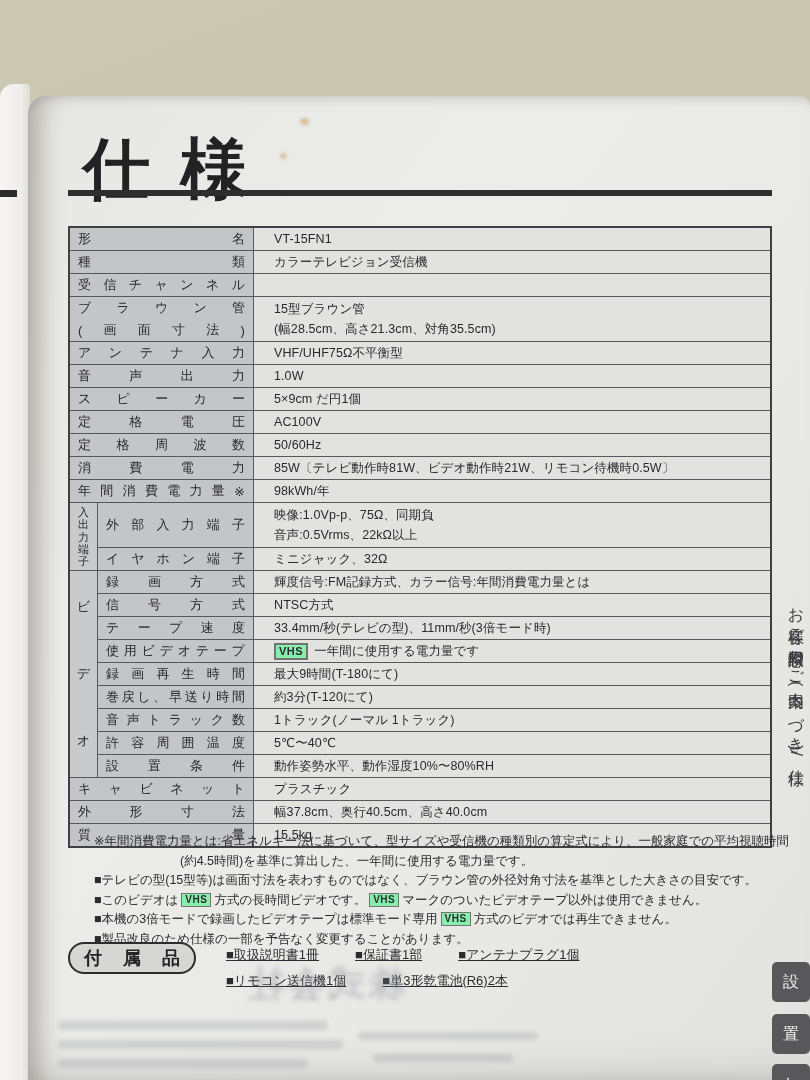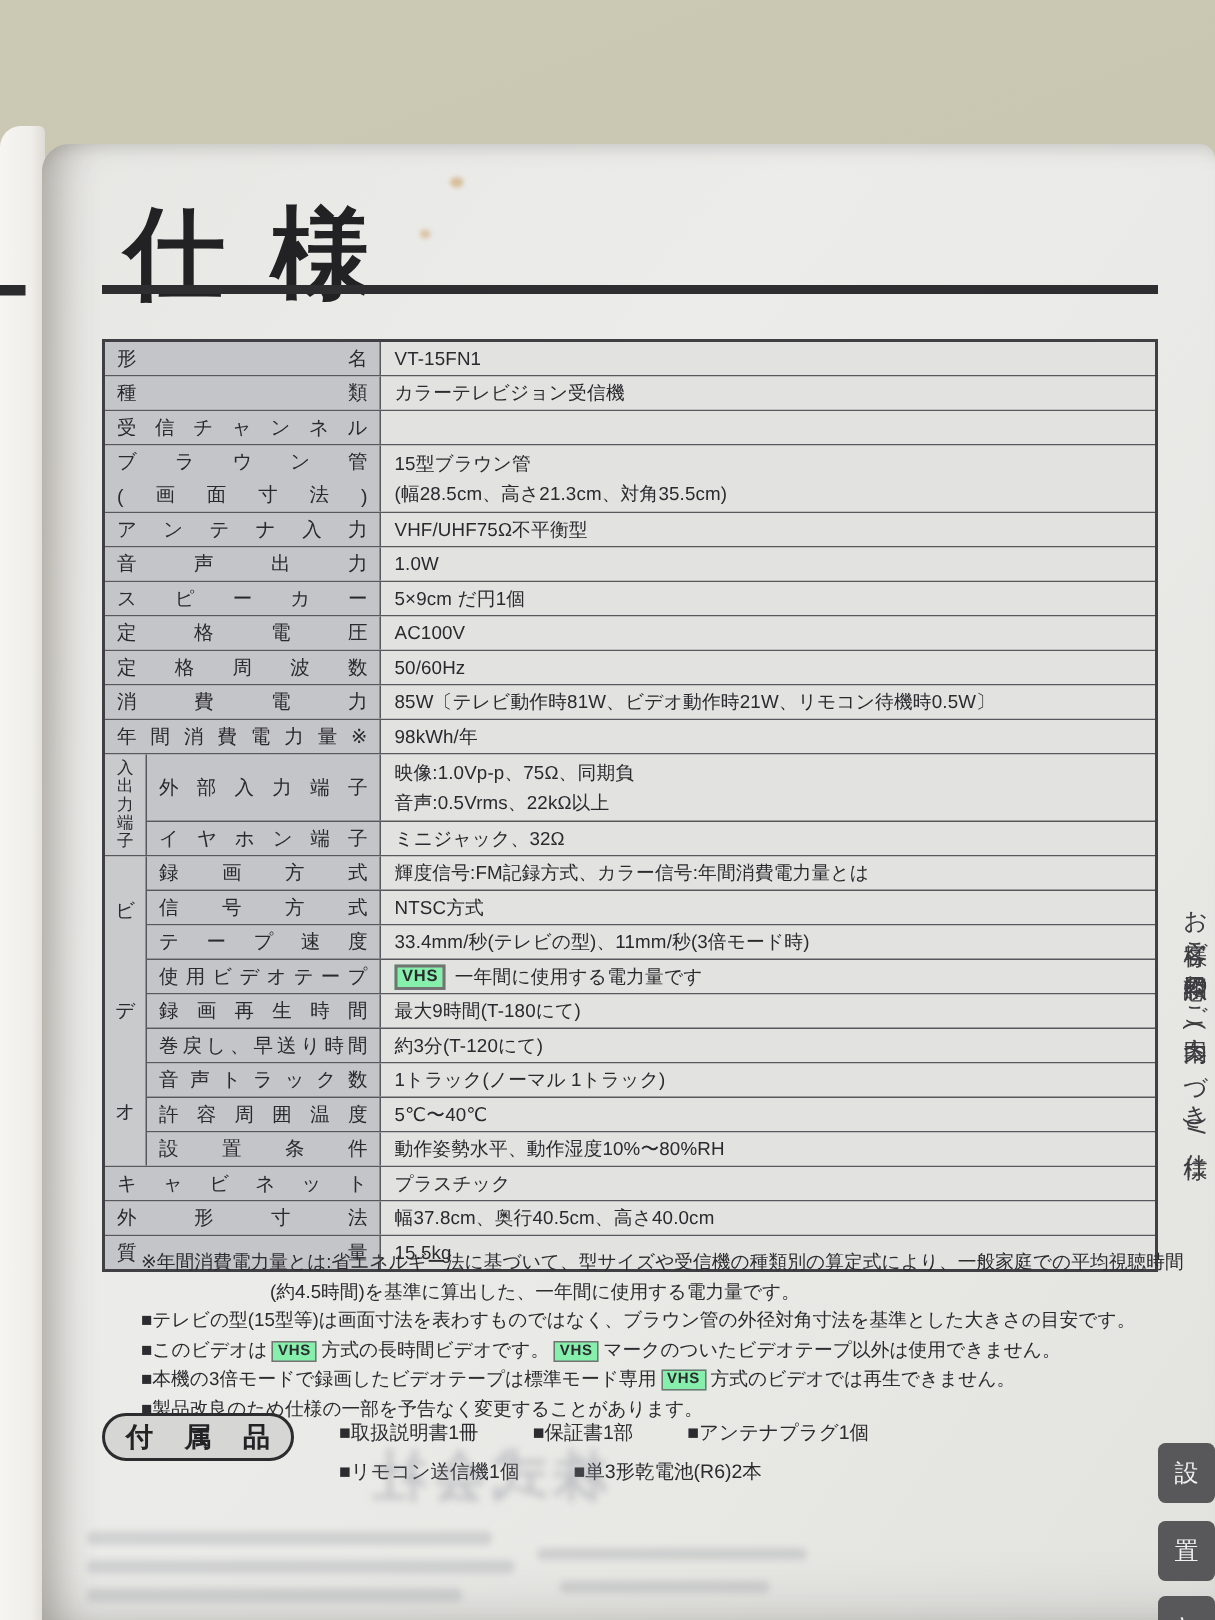--- a/index.html
+++ b/index.html
@@ -29,21 +29,21 @@
   .trow{display:flex;height:22px;border-top:1px solid #58585c;}
   .trow.dbl{height:44px;}
   .spec-table > .trow:first-child{border-top:none;}
   .tgroup{display:flex;border-top:1px solid #58585c;}
   .tgroup .ginner .trow:first-child{border-top:none;}
   .cell{box-sizing:border-box;display:flex;align-items:center;}
   .head{width:184px;background:#c4c5c8;border-right:1px solid #58585c;font-size:13px;}
   .ginner .head{width:156px;}
   .head.col{flex-direction:column;justify-content:center;}
   .head.col span[data-justify]{width:100%;box-sizing:border-box;}
-  .val{flex:1;padding:0 9px;background:#e2e2e0;font-size:12.5px;letter-spacing:.1px;overflow:hidden;white-space:nowrap;}
+  .val{flex:1;padding:0 20px;background:#e2e2e0;font-size:12.5px;letter-spacing:.1px;overflow:hidden;white-space:nowrap;}
   .val.col{flex-direction:column;align-items:stretch;justify-content:center;}
   .val.col span{line-height:20px;}
   [data-justify]{display:flex;justify-content:space-between;align-items:center;flex:1;padding:0 8px;}
   .gcell{width:28px;background:#c9cacc;border-right:1px solid #58585c;display:flex;box-sizing:border-box;}
   .vj{display:flex;flex-direction:column;justify-content:space-between;align-items:center;flex:1;
       padding:3px 0 !important;font-size:11px;line-height:12px;}
   .vj.loose{justify-content:space-around;font-size:13px;}
   .ginner{flex:1;display:flex;flex-direction:column;}
   .vhs{display:inline-block;border:2px solid #737373;padding:0 3px;margin-right:6px;
        font-weight:800;font-size:11px;line-height:13px;letter-spacing:.5px;background:#86efac;flex:none;}
@@ -51,21 +51,21 @@
   
   .notes{position:absolute;left:30px;top:736px;width:716px;font-size:12.5px;color:#2c2c30;margin-left:36px;}
   .note{line-height:19.5px;}
   .note .indent{padding-left:86px;}
   
   .acc{position:absolute;left:40px;top:846px;width:700px;display:flex;align-items:flex-start;}
   .acc-box{width:128px;height:32px;border:2.5px solid #2c2c2e;border-radius:16px;
     background:#d6d6d4;display:flex;align-items:center;font-weight:800;font-size:18px;color:#232326;
     box-sizing:border-box;flex:none;}
   .acc-box span[data-justify]{padding:0 14px;}
-  .acc-list{margin-left:30px;font-size:13px;color:#2c2c30;}
+  .acc-list{margin-left:30px;font-size:13px;color:#2c2c30;text-decoration:underline;}
   .acc-line{display:flex;gap:36px;line-height:26px;}
   
   .side-title{position:absolute;left:744px;top:500px;height:352px;width:34px;
     writing-mode:vertical-rl;text-orientation:mixed;font-size:16px;letter-spacing:1px;color:#3c3c40;}
   .side-tab{position:absolute;left:744px;width:38px;height:40px;background:#58585b;border-radius:5px;
     color:#f1f1ef;display:flex;align-items:center;justify-content:center;font-size:16px;}
   
   .ghost-text{position:absolute;transform:scaleX(-1);filter:blur(1.6px);
     color:rgba(140,143,152,.5);font-weight:700;}
   .ghost-box{position:absolute;border:2px solid rgba(140,143,152,.32);border-radius:9px;filter:blur(1.2px);}

